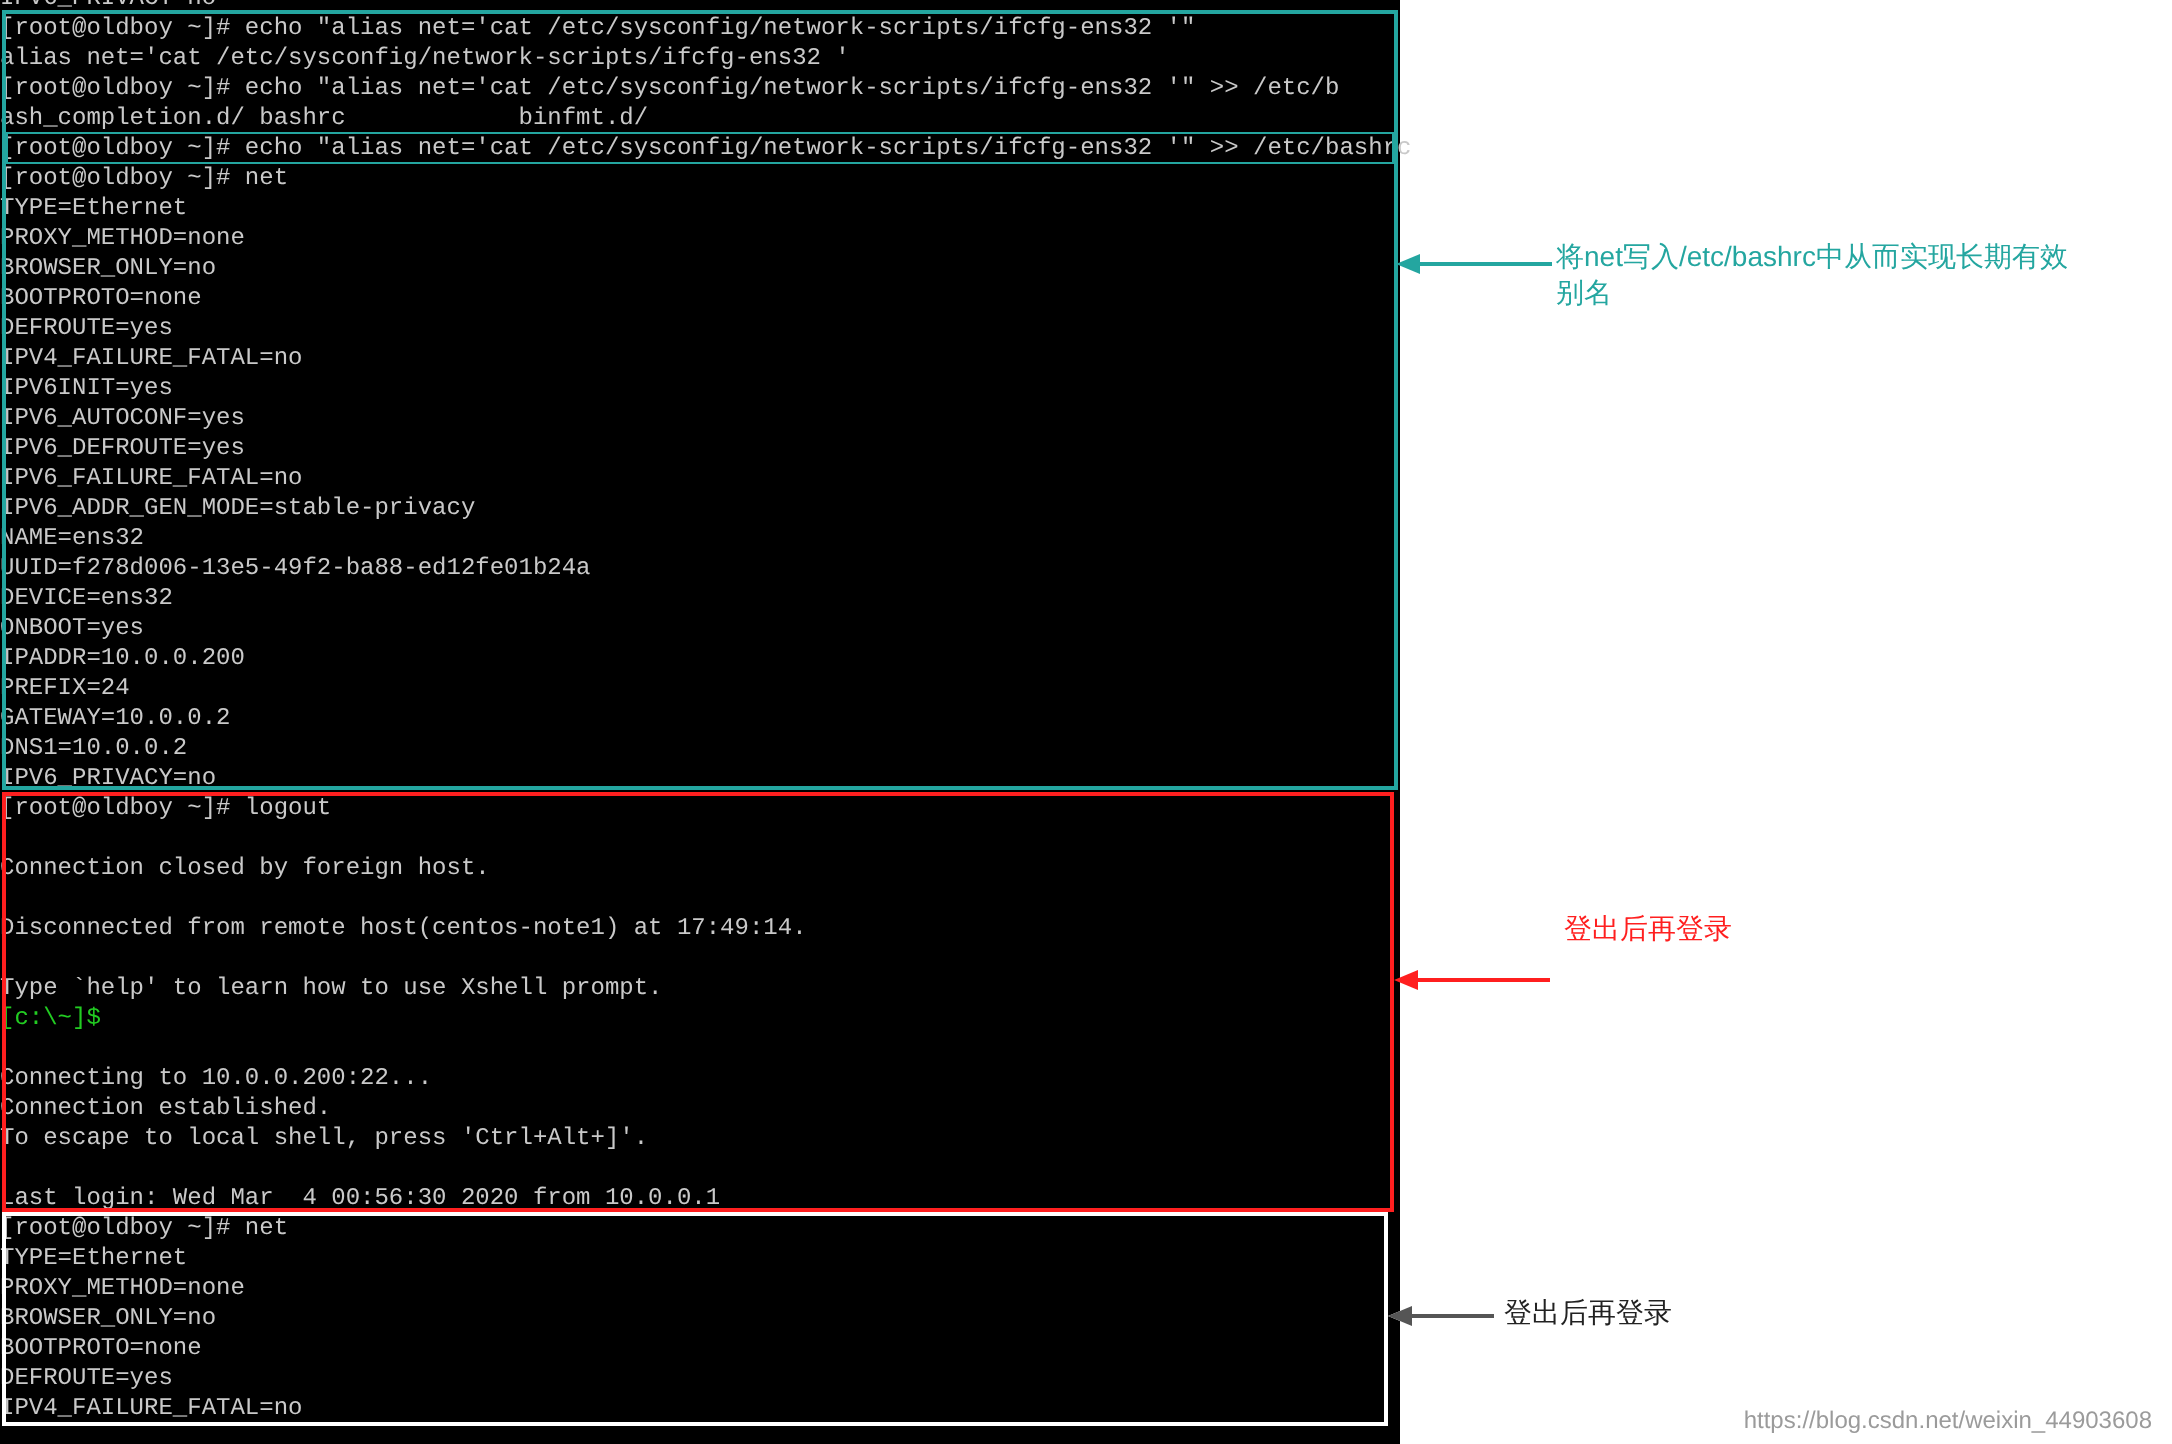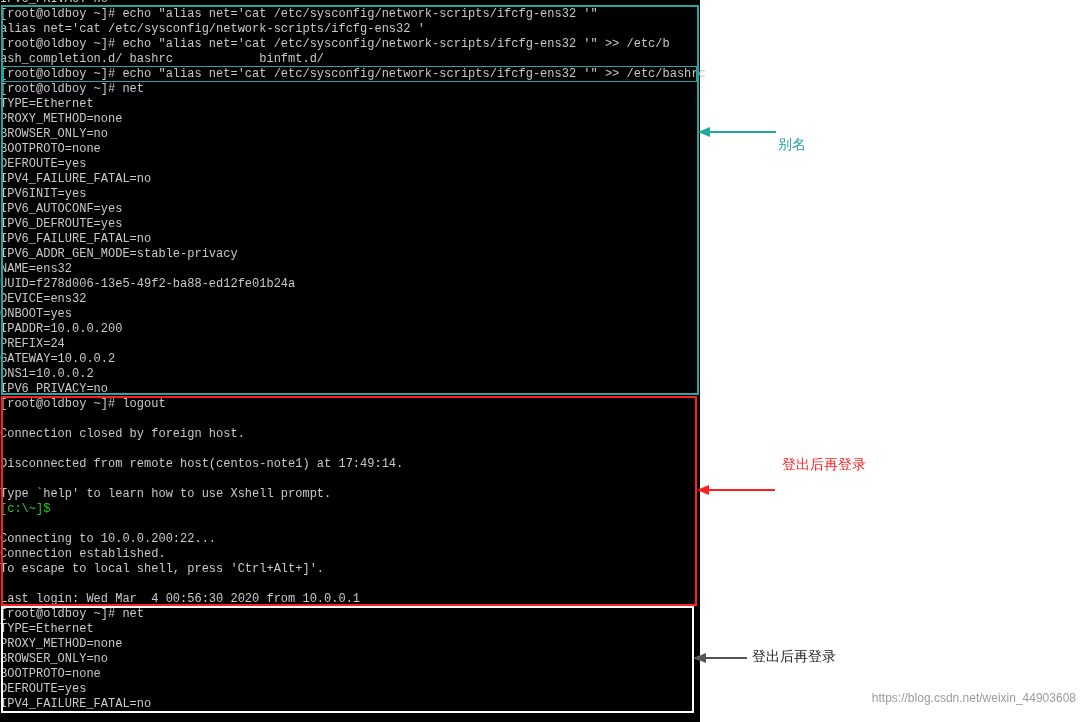--- a/index.html
+++ b/index.html
@@ -50,21 +50,21 @@
   }
   .annotation.cyan { color: #24a6a0; }
   .annotation.red { color: #ff1f1f; }
   .annotation.white { color: #ffffff; }
   .arrow {
     position: absolute;
   }
   .watermark {
     position: absolute;
     right: 10px;
-    bottom: 17px;
+    bottom: 5px;
     color: #9b9b9b;
     font-family: Arial, sans-serif;
     font-size: 12px;
   }
   .line { display:block; height:15px; }
 </style>
 </head>
 <body>
 
 <div class="terminal" id="term" style="position: absolute; top: -8px; height: 730px;"><span class="line ">IPV6_PRIVACY=no</span><span class="line ">[root@oldboy ~]# echo "alias net='cat /etc/sysconfig/network-scripts/ifcfg-ens32 '"</span><span class="line ">alias net='cat /etc/sysconfig/network-scripts/ifcfg-ens32 '</span><span class="line ">[root@oldboy ~]# echo "alias net='cat /etc/sysconfig/network-scripts/ifcfg-ens32 '" &gt;&gt; /etc/b</span><span class="line ">ash_completion.d/ bashrc            binfmt.d/</span><span class="line ">[root@oldboy ~]# echo "alias net='cat /etc/sysconfig/network-scripts/ifcfg-ens32 '" &gt;&gt; /etc/bashrc</span><span class="line ">[root@oldboy ~]# net</span><span class="line ">TYPE=Ethernet</span><span class="line ">PROXY_METHOD=none</span><span class="line ">BROWSER_ONLY=no</span><span class="line ">BOOTPROTO=none</span><span class="line ">DEFROUTE=yes</span><span class="line ">IPV4_FAILURE_FATAL=no</span><span class="line ">IPV6INIT=yes</span><span class="line ">IPV6_AUTOCONF=yes</span><span class="line ">IPV6_DEFROUTE=yes</span><span class="line ">IPV6_FAILURE_FATAL=no</span><span class="line ">IPV6_ADDR_GEN_MODE=stable-privacy</span><span class="line ">NAME=ens32</span><span class="line ">UUID=f278d006-13e5-49f2-ba88-ed12fe01b24a</span><span class="line ">DEVICE=ens32</span><span class="line ">ONBOOT=yes</span><span class="line ">IPADDR=10.0.0.200</span><span class="line ">PREFIX=24</span><span class="line ">GATEWAY=10.0.0.2</span><span class="line ">DNS1=10.0.0.2</span><span class="line ">IPV6_PRIVACY=no</span><span class="line ">[root@oldboy ~]# logout</span><span class="line "></span><span class="line ">Connection closed by foreign host.</span><span class="line "></span><span class="line ">Disconnected from remote host(centos-note1) at 17:49:14.</span><span class="line "></span><span class="line ">Type `help' to learn how to use Xshell prompt.</span><span class="line green">[c:\~]$</span><span class="line "></span><span class="line ">Connecting to 10.0.0.200:22...</span><span class="line ">Connection established.</span><span class="line ">To escape to local shell, press 'Ctrl+Alt+]'.</span><span class="line "></span><span class="line ">Last login: Wed Mar  4 00:56:30 2020 from 10.0.0.1</span><span class="line ">[root@oldboy ~]# net</span><span class="line ">TYPE=Ethernet</span><span class="line ">PROXY_METHOD=none</span><span class="line ">BROWSER_ONLY=no</span><span class="line ">BOOTPROTO=none</span><span class="line ">DEFROUTE=yes</span><span class="line ">IPV4_FAILURE_FATAL=no</span></div>
@@ -75,21 +75,21 @@
 
 <div class="box-red" style="left:1px; top:396px; width:696px; height:210px;"></div>
 
 <div class="box-white" style="left:1px; top:606px; width:693px; height:107px;"></div>
 
 <svg class="arrow" style="left:698px; top:122px;" width="80" height="20">
   <line x1="78" y1="10" x2="8" y2="10" stroke="#24a6a0" stroke-width="2"></line>
   <polygon points="0,10 12,5 12,15" fill="#24a6a0"></polygon>
 </svg>
 <div class="annotation cyan" style="left:778px; top:120px; width:300px;">
-  <br>
+  <span>将net写入/etc/bashrc中从而实现长期有效</span><br>
   <span>别名</span>
 </div>
 
 <svg class="arrow" style="left:697px; top:480px;" width="80" height="20">
   <line x1="78" y1="10" x2="8" y2="10" stroke="#ff1f1f" stroke-width="2"></line>
   <polygon points="0,10 12,5 12,15" fill="#ff1f1f"></polygon>
 </svg>
 <div class="annotation red" style="left:782px; top:456px;">
   <span>登出后再登录</span>
 </div>

